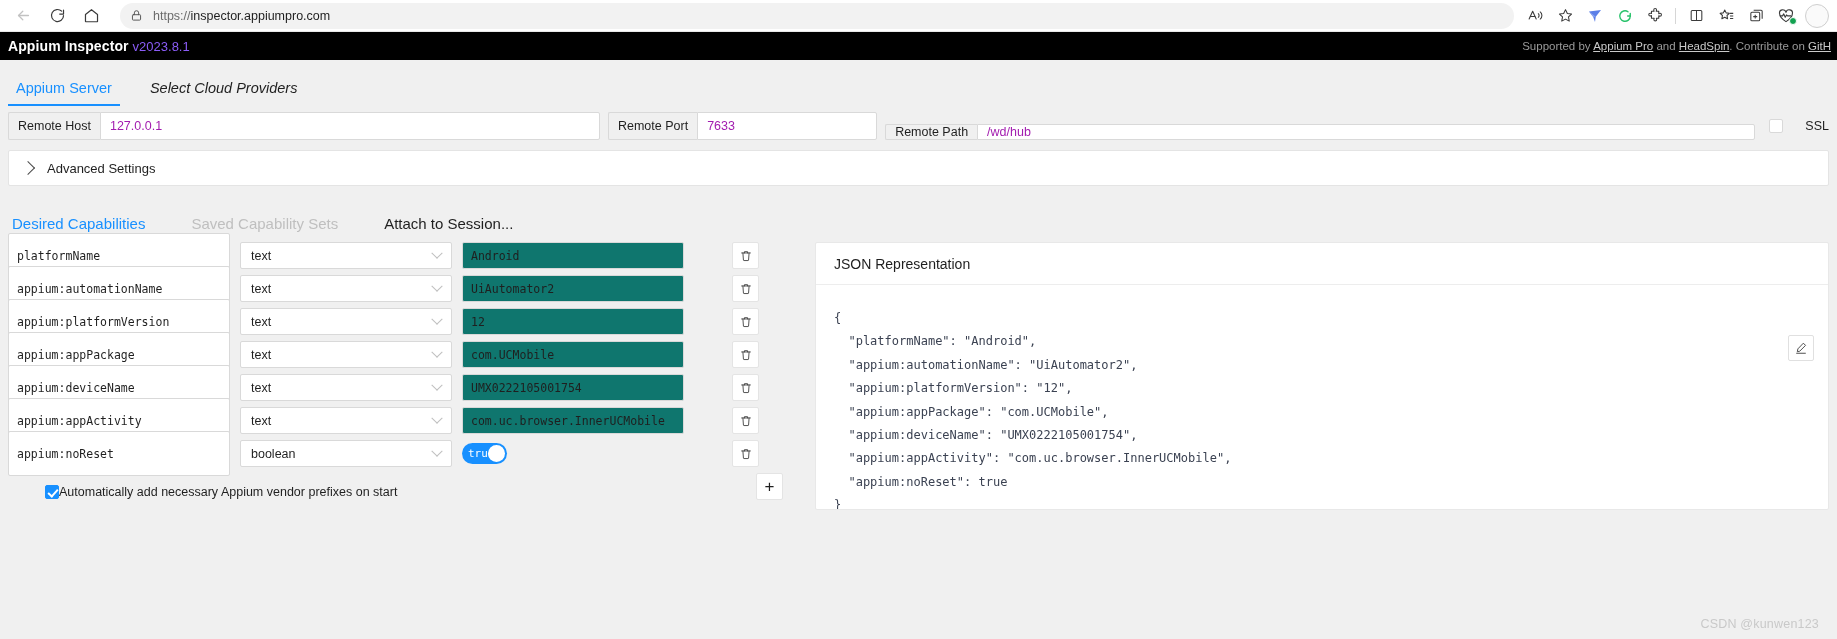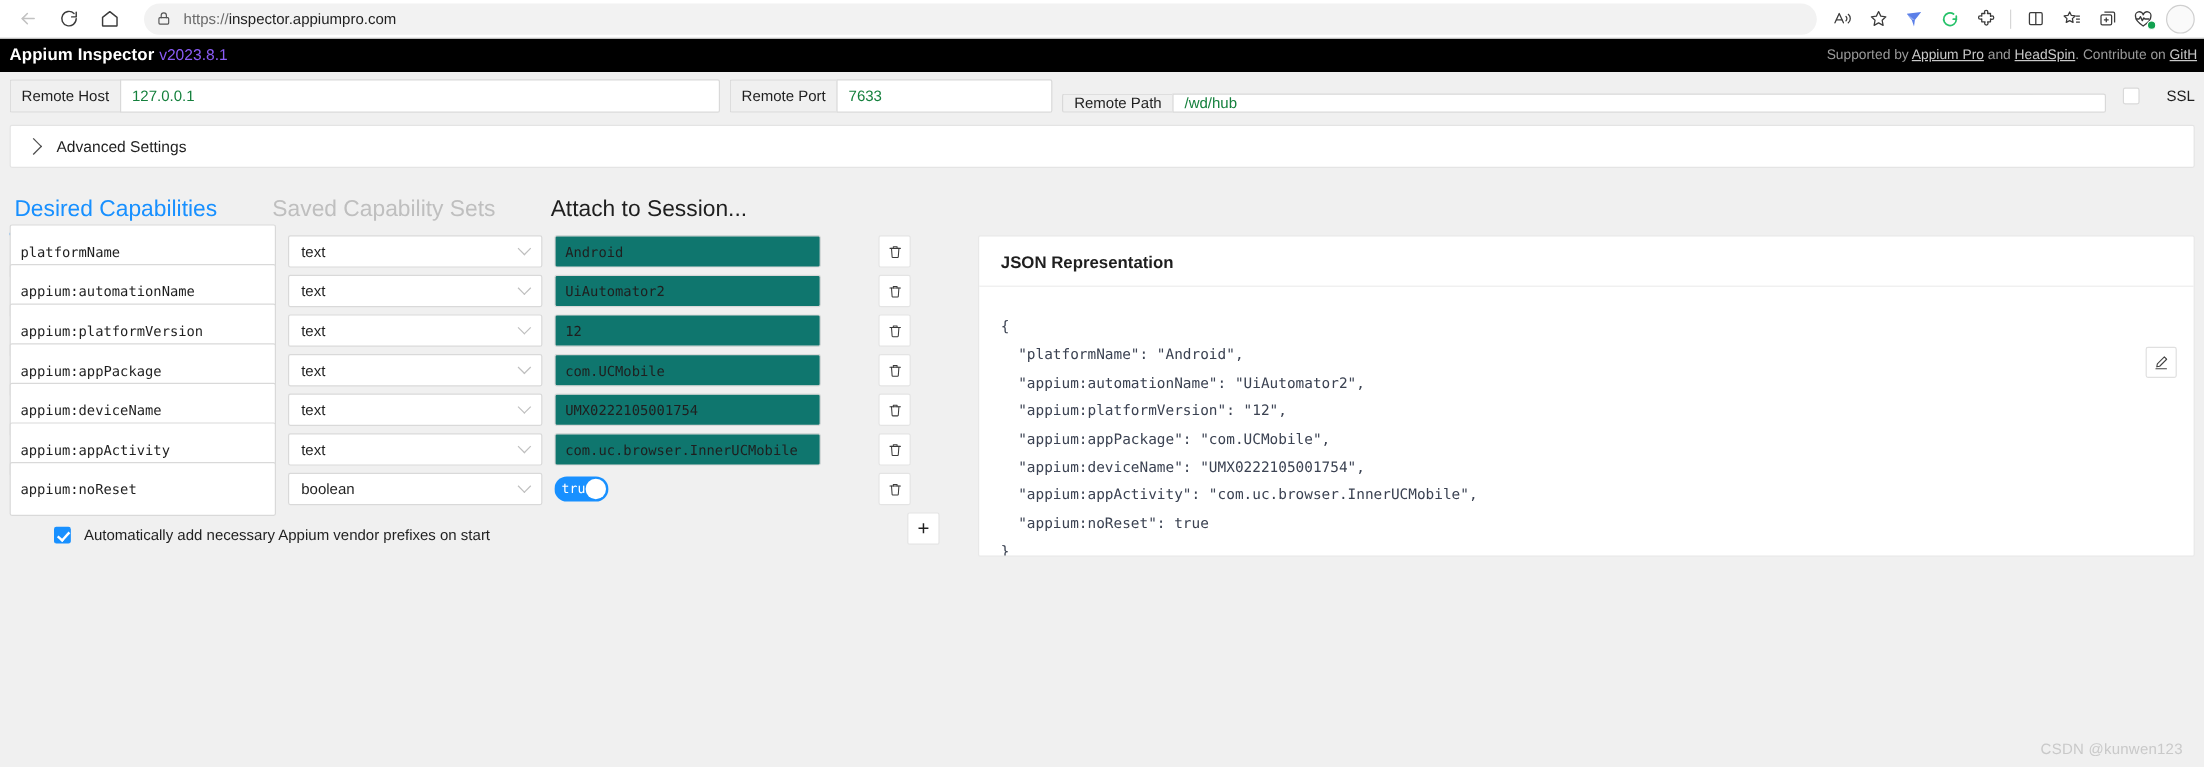--- a/index.html
+++ b/index.html
@@ -160,21 +160,21 @@
     display: flex;
     align-items: center;
     padding: 0 9px;
     white-space: nowrap;
   }
   .field-input {
     background: #ffffff;
     border: 1px solid #d9d9d9;
     border-radius: 0 2px 2px 0;
     font-size: 12.5px;
-    color: #15803d;
+    color: #a21caf;
     display: flex;
     align-items: center;
     padding: 0 9px;
   }
   .fg-host .field-input { width: 500px; }
   .fg-port .field-input { width: 180px; }
   .fg-path { flex: 1 1 auto; min-width: 0; align-items: flex-end; }
   .fg-path .field-input { flex: 1 1 auto; }
 
   .ssl-wrap {
@@ -230,21 +230,21 @@
 
   
   .cap-tabs {
     display: flex;
     align-items: flex-end;
     padding: 0 8px;
     height: 48px;
     margin-top: 8px;
   }
   .cap-tab {
-    font-size: 19px;
+    font-size: 15px;
     padding: 6px 4px 10px 4px;
     color: #1f1f1f;
     position: relative;
     margin-right: 38px;
   }
   .cap-tab.active { color: #1890ff; }
   .cap-tab.active::after {
     content: "";
     position: absolute;
     left: 0; right: 0; bottom: 0;
@@ -377,21 +377,21 @@
     align-items: center;
     justify-content: center;
     font-size: 17px;
     color: #1f1f1f;
     line-height: 1;
     margin-left: 748px;
   }
   .vendor-row {
     display: flex;
     align-items: center;
-    gap: 11px;
+    gap: 0;
     margin-top: 7px;
     position: absolute;
     left: 8px;
     top: 236px;
     padding-left: 37px;
   }
   .vendor-label { font-size: 12.5px; color: #1f1f1f; }
 
   
   .json-panel {
@@ -405,21 +405,21 @@
     min-width: 0;
     position: relative;
   }
   .json-head {
     height: 42px;
     border-bottom: 1px solid #ededed;
     display: flex;
     align-items: center;
     padding: 14px 18px;
     font-size: 14px;
-    font-weight: bold;
+    font-weight: normal;
     color: #1f1f1f;
   }
   .json-body {
     flex: 1 1 auto;
     padding: 22px 18px 10px 18px;
     font-family: "DejaVu Sans Mono", monospace;
     font-size: 12px;
     color: #3b4252;
     line-height: 1.95;
     white-space: pre;
@@ -543,20 +543,24 @@
 
 <div class="app-header">
   <div>
     <span class="app-title">Appium Inspector</span><span class="app-version">v2023.8.1</span>
   </div>
   <div class="app-credits"><span>Supported by </span><a href="#">Appium Pro</a><span> and </span><a href="#">HeadSpin</a><span>. Contribute on </span><a href="#">GitH</a></div>
 </div>
 
 <div class="page">
 
+  <div class="top-tabs">
+    <div class="top-tab active">Appium Server</div>
+    <div class="top-tab italic">Select Cloud Providers</div>
+  </div>
 
   <div class="server-row">
     <div class="field-group fg-host">
       <div class="field-label">Remote Host</div>
       <div class="field-input">127.0.0.1</div>
     </div>
     <div class="field-group fg-port">
       <div class="field-label">Remote Port</div>
       <div class="field-input">7633</div>
     </div>

